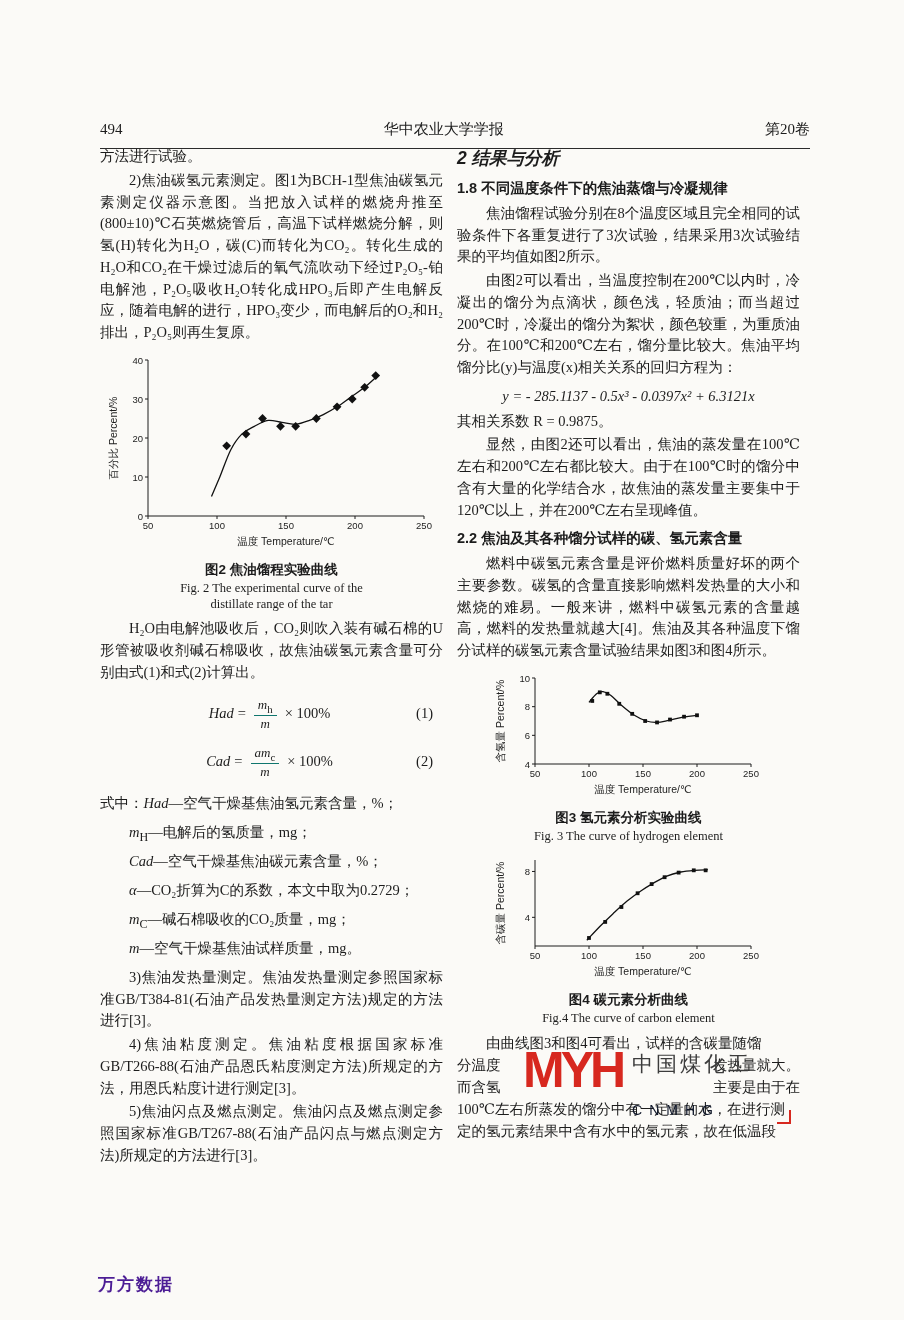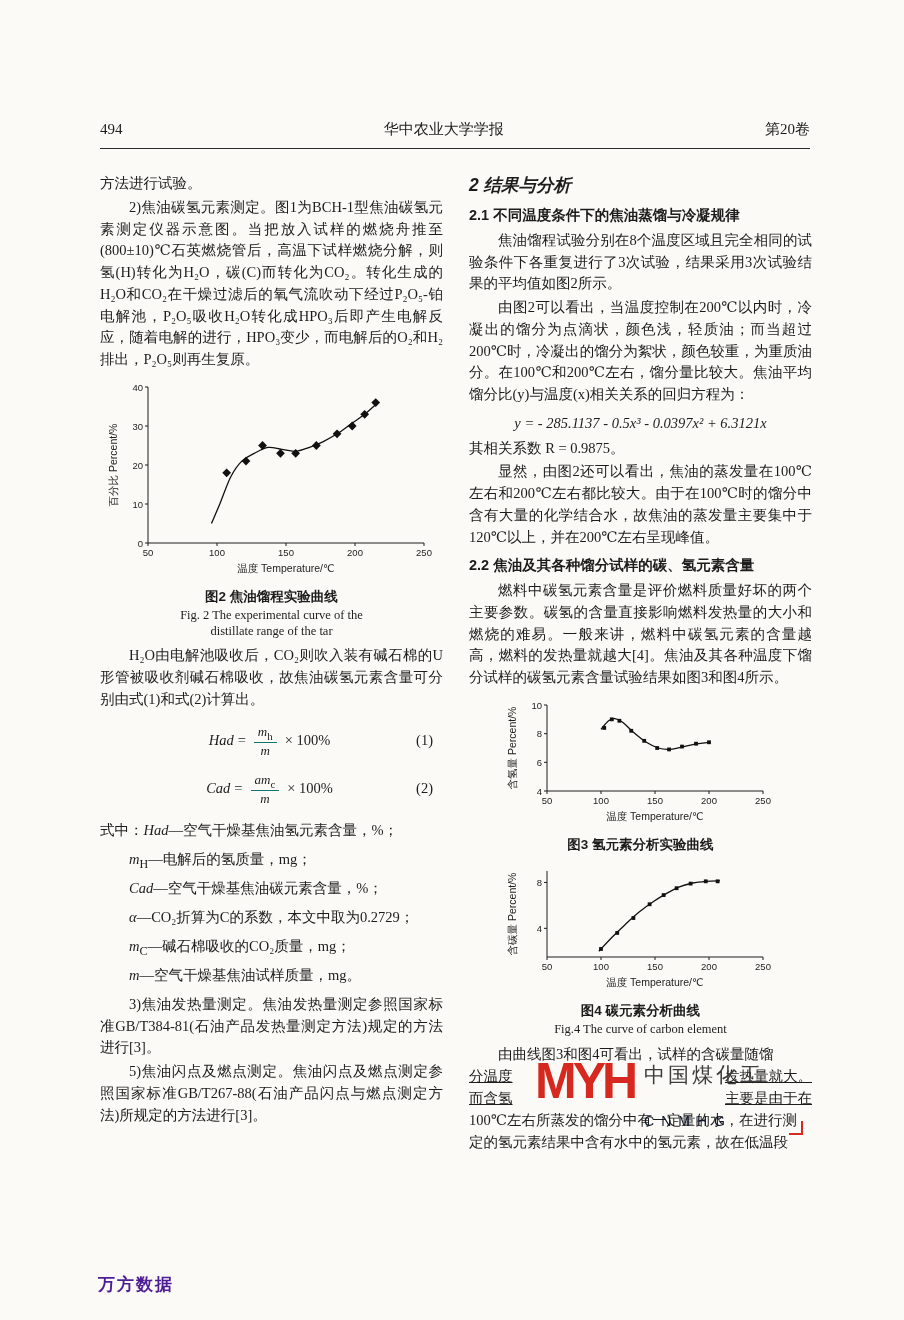--- a/index.html
+++ b/index.html
@@ -8,21 +8,21 @@
     background:#fbfaf7;color:#1c1c1c;
     font-family:"Liberation Serif","DejaVu Serif",serif;
     font-size:14.5px;line-height:1.5;
   }
   .page{position:absolute;inset:0;overflow:hidden;}
   .header{
     position:absolute;left:100px;right:94px;top:118px;
     display:flex;justify-content:space-between;align-items:flex-end;
     font-size:15px;border-bottom:1.5px solid #2b2b2b;padding-bottom:7px;
   }
-  .columns{position:absolute;left:100px;top:173px;width:712px;display:flex;gap:26px;}
+  .columns{position:absolute;left:100px;top:146px;width:712px;display:flex;gap:14px;}
   .col{width:343px;text-align:justify;}
   p{margin:0 0 2px 0;}
   .ind{text-indent:2em;}
   .noind{text-indent:0;}
   h2.sec{
     font-family:"Liberation Sans","DejaVu Sans",sans-serif;
     font-size:17.5px;font-weight:bold;margin:2px 0 10px 0;line-height:1.2;font-style:italic;
   }
   h3.sub{
     font-family:"Liberation Sans","DejaVu Sans",sans-serif;
@@ -44,21 +44,21 @@
   .frac{display:inline-flex;flex-direction:column;align-items:center;margin:0 4px;font-size:13px;line-height:1.2;vertical-align:middle;}
   .frac .num{border-bottom:1px solid #0f766e;padding:0 4px;}
   .frac .den{padding:0 4px;}
   .eqsp{margin:0 4px;}
   .defs{margin-top:6px;}
   p.defline{margin:5px 0 5px 2em;text-indent:0;}
   p.defline.first{margin-left:0;}
   .regeq{margin:7px 0 3px 0;font-style:italic;text-align:center;font-size:14.5px;}
   .finalpara{position:relative;margin-top:4px;}
   .finalpara .line{margin:0;line-height:22px;}
-  .split{display:flex;justify-content:space-between;text-decoration:underline;}
+  .split{display:flex;justify-content:space-between;}
   .watermark{
     position:absolute;left:66px;top:16px;width:268px;height:82px;
     display:flex;gap:10px;
   }
   .wm-glyph{
     font-family:"Liberation Sans","DejaVu Sans",sans-serif;
     font-weight:bold;font-size:50px;line-height:0.9;color:#d7281f;
     letter-spacing:-4px;
   }
   .wm-textblock{display:flex;flex-direction:column;}
@@ -169,26 +169,27 @@
       <div class="defs">
         <p class="defline first"><span>式中：</span><i>Had</i><sub></sub><span>—空气干燥基焦油氢元素含量，%；</span></p>
         <p class="defline"><span></span><i>m</i><sub>H</sub><span>—电解后的氢质量，mg；</span></p>
         <p class="defline"><span></span><i>Cad</i><sub></sub><span>—空气干燥基焦油碳元素含量，%；</span></p>
         <p class="defline"><span></span><i>α</i><sub></sub><span>—CO₂折算为C的系数，本文中取为0.2729；</span></p>
         <p class="defline"><span></span><i>m</i><sub>C</sub><span>—碱石棉吸收的CO₂质量，mg；</span></p>
         <p class="defline"><span></span><i>m</i><sub></sub><span>—空气干燥基焦油试样质量，mg。</span></p>
       </div>
 
       <p class="ind">3)焦油发热量测定。焦油发热量测定参照国家标准GB/T384-81(石油产品发热量测定方法)规定的方法进行[3]。</p>
+      <p class="ind">4)焦油粘度测定。焦油粘度根据国家标准GB/T266-88(石油产品恩氏粘度测定方法)所规定的方法，用恩氏粘度计进行测定[3]。</p>
       <p class="ind">5)焦油闪点及燃点测定。焦油闪点及燃点测定参照国家标准GB/T267-88(石油产品闪点与燃点测定方法)所规定的方法进行[3]。</p>
     </div>
 
     <div class="col">
       <h2 class="sec">2  结果与分析</h2>
-      <h3 class="sub">2.1  不同温度条件下的焦油蒸馏与冷凝规律</h3>
+      <h3 class="sub">1.8  不同温度条件下的焦油蒸馏与冷凝规律</h3>
       <p class="ind">焦油馏程试验分别在8个温度区域且完全相同的试验条件下各重复进行了3次试验，结果采用3次试验结果的平均值如图2所示。</p>
       <p class="ind">由图2可以看出，当温度控制在200℃以内时，冷凝出的馏分为点滴状，颜色浅，轻质油；而当超过200℃时，冷凝出的馏分为絮状，颜色较重，为重质油分。在100℃和200℃左右，馏分量比较大。焦油平均馏分比(y)与温度(x)相关关系的回归方程为：</p>
       <div class="regeq">y = - 285.1137 - 0.5x³ - 0.0397x² + 6.3121x</div>
       <p class="noind">其相关系数 R = 0.9875。</p>
       <p class="ind">显然，由图2还可以看出，焦油的蒸发量在100℃左右和200℃左右都比较大。由于在100℃时的馏分中含有大量的化学结合水，故焦油的蒸发量主要集中于120℃以上，并在200℃左右呈现峰值。</p>
       <h3 class="sub">2.2  焦油及其各种馏分试样的碳、氢元素含量</h3>
       <p class="ind">燃料中碳氢元素含量是评价燃料质量好坏的两个主要参数。碳氢的含量直接影响燃料发热量的大小和燃烧的难易。一般来讲，燃料中碳氢元素的含量越高，燃料的发热量就越大[4]。焦油及其各种温度下馏分试样的碳氢元素含量试验结果如图3和图4所示。</p>
 
       <figure class="fig">
         <svg width="272" height="128">
@@ -221,20 +222,21 @@
             <rect x="124.34" y="31.900000000000013" width="3.8" height="3.8" fill="#111"></rect>
             <rect x="137.29999999999998" y="41.93333333333333" width="3.8" height="3.8" fill="#111"></rect>
             <rect x="150.26" y="49.1" width="3.8" height="3.8" fill="#111"></rect>
             <rect x="162.14" y="50.53333333333333" width="3.8" height="3.8" fill="#111"></rect>
             <rect x="175.1" y="47.66666666666667" width="3.8" height="3.8" fill="#111"></rect>
             <rect x="189.14" y="44.800000000000004" width="3.8" height="3.8" fill="#111"></rect>
             <rect x="202.1" y="43.36666666666666" width="3.8" height="3.8" fill="#111"></rect>
           </svg>
         <figcaption>
           <div class="figcap-cn">图3  氢元素分析实验曲线</div>
+          <div class="figcap-en">Fig. 3  The curve of hydrogen element</div>
         </figcaption>
       </figure>
 
       <figure class="fig">
         <svg width="272" height="128">
             <line x1="42" y1="8" x2="42" y2="94" stroke="#1c1c1c" stroke-width="1"></line>
             <line x1="42" y1="94" x2="258" y2="94" stroke="#1c1c1c" stroke-width="1"></line>
             <line x1="42" y1="94" x2="42" y2="97" stroke="#1c1c1c" stroke-width="1"></line>
             <text class="tick" x="42" y="107" text-anchor="middle">50</text>
             <line x1="96" y1="94" x2="96" y2="97" stroke="#1c1c1c" stroke-width="1"></line>

